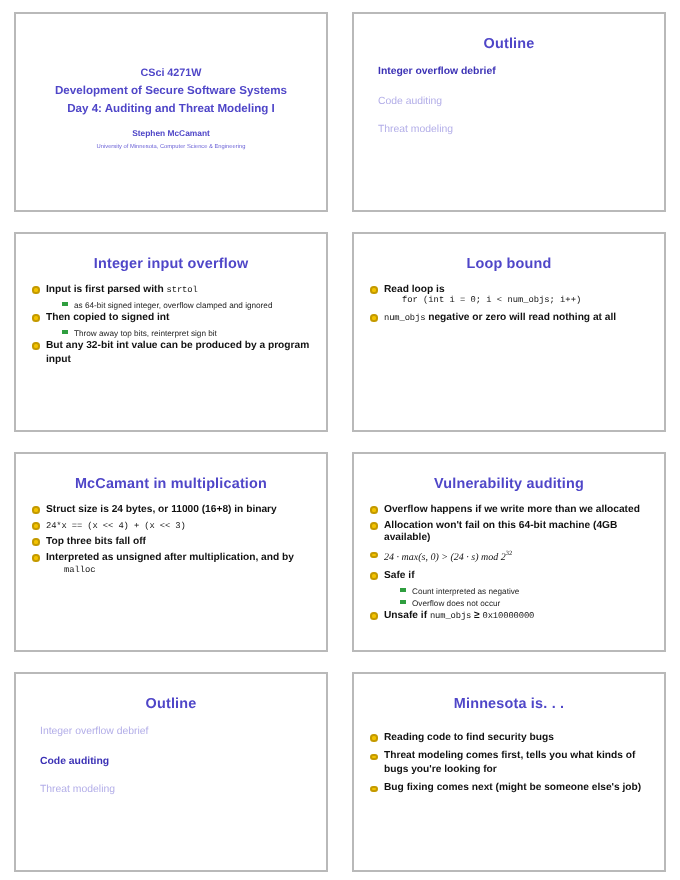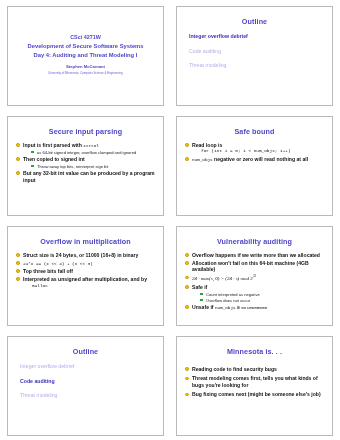--- a/index.html
+++ b/index.html
@@ -180,21 +180,21 @@
     <div class="slide">
       <div class="slide-title">Outline</div>
       <div class="outline-list">
         <div class="outline-item active">Integer overflow debrief</div>
         <div class="outline-item">Code auditing</div>
         <div class="outline-item">Threat modeling</div>
       </div>
     </div>
 
     <div class="slide">
-      <div class="slide-title">Secure input parsing</div>
+      <div class="slide-title">Integer input overflow</div>
       <ul class="b1">
         <li>
           <span class="mk"></span>
           <span>Input is first parsed with </span><span class="code">strtol</span>
           <ul class="b2">
             <li>
               <span class="mk"></span>
               <span>as 64-bit signed integer, overflow clamped and ignored</span>
             </li>
           </ul>
@@ -210,36 +210,36 @@
           </ul>
         </li>
         <li>
           <span class="mk"></span>
           <span>But any 32-bit int value can be produced by a program input</span>
         </li>
       </ul>
     </div>
 
     <div class="slide">
-      <div class="slide-title">Safe bound</div>
+      <div class="slide-title">Loop bound</div>
       <ul class="b1">
         <li>
           <span class="mk"></span>
           <span>Read loop is</span>
           <div class="codeline">for (int i = 0; i &lt; num_objs; i++)</div>
         </li>
         <li>
           <span class="mk"></span>
           <span class="code">num_objs</span><span> negative or zero will read nothing at all</span>
         </li>
       </ul>
     </div>
 
     <div class="slide">
-      <div class="slide-title">Overflow in multiplication</div>
+      <div class="slide-title">McCamant in multiplication</div>
       <ul class="b1">
         <li>
           <span class="mk"></span>
           <span>Struct size is 24 bytes, or 11000 (16+8) in binary</span>
         </li>
         <li>
           <span class="mk"></span>
           <span class="code nowrapx">24*x == (x &lt;&lt; 4) + (x &lt;&lt; 3)</span>
         </li>
         <li>

